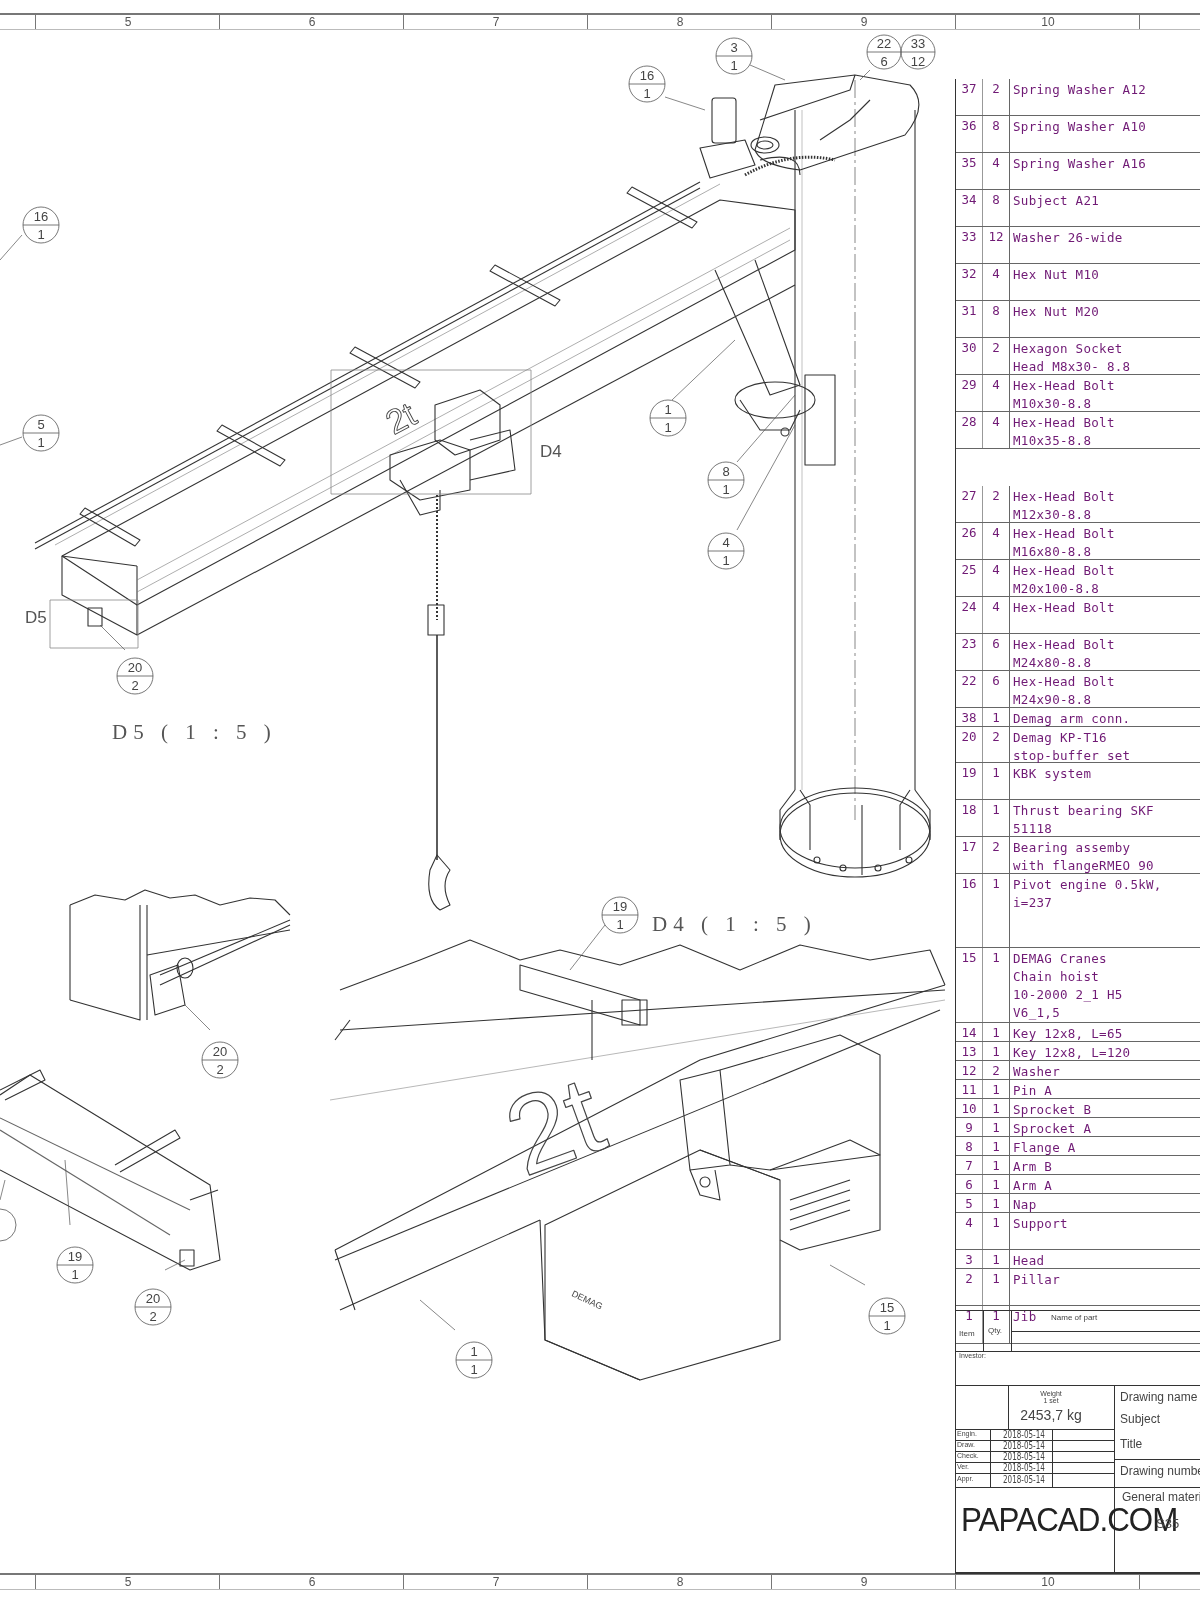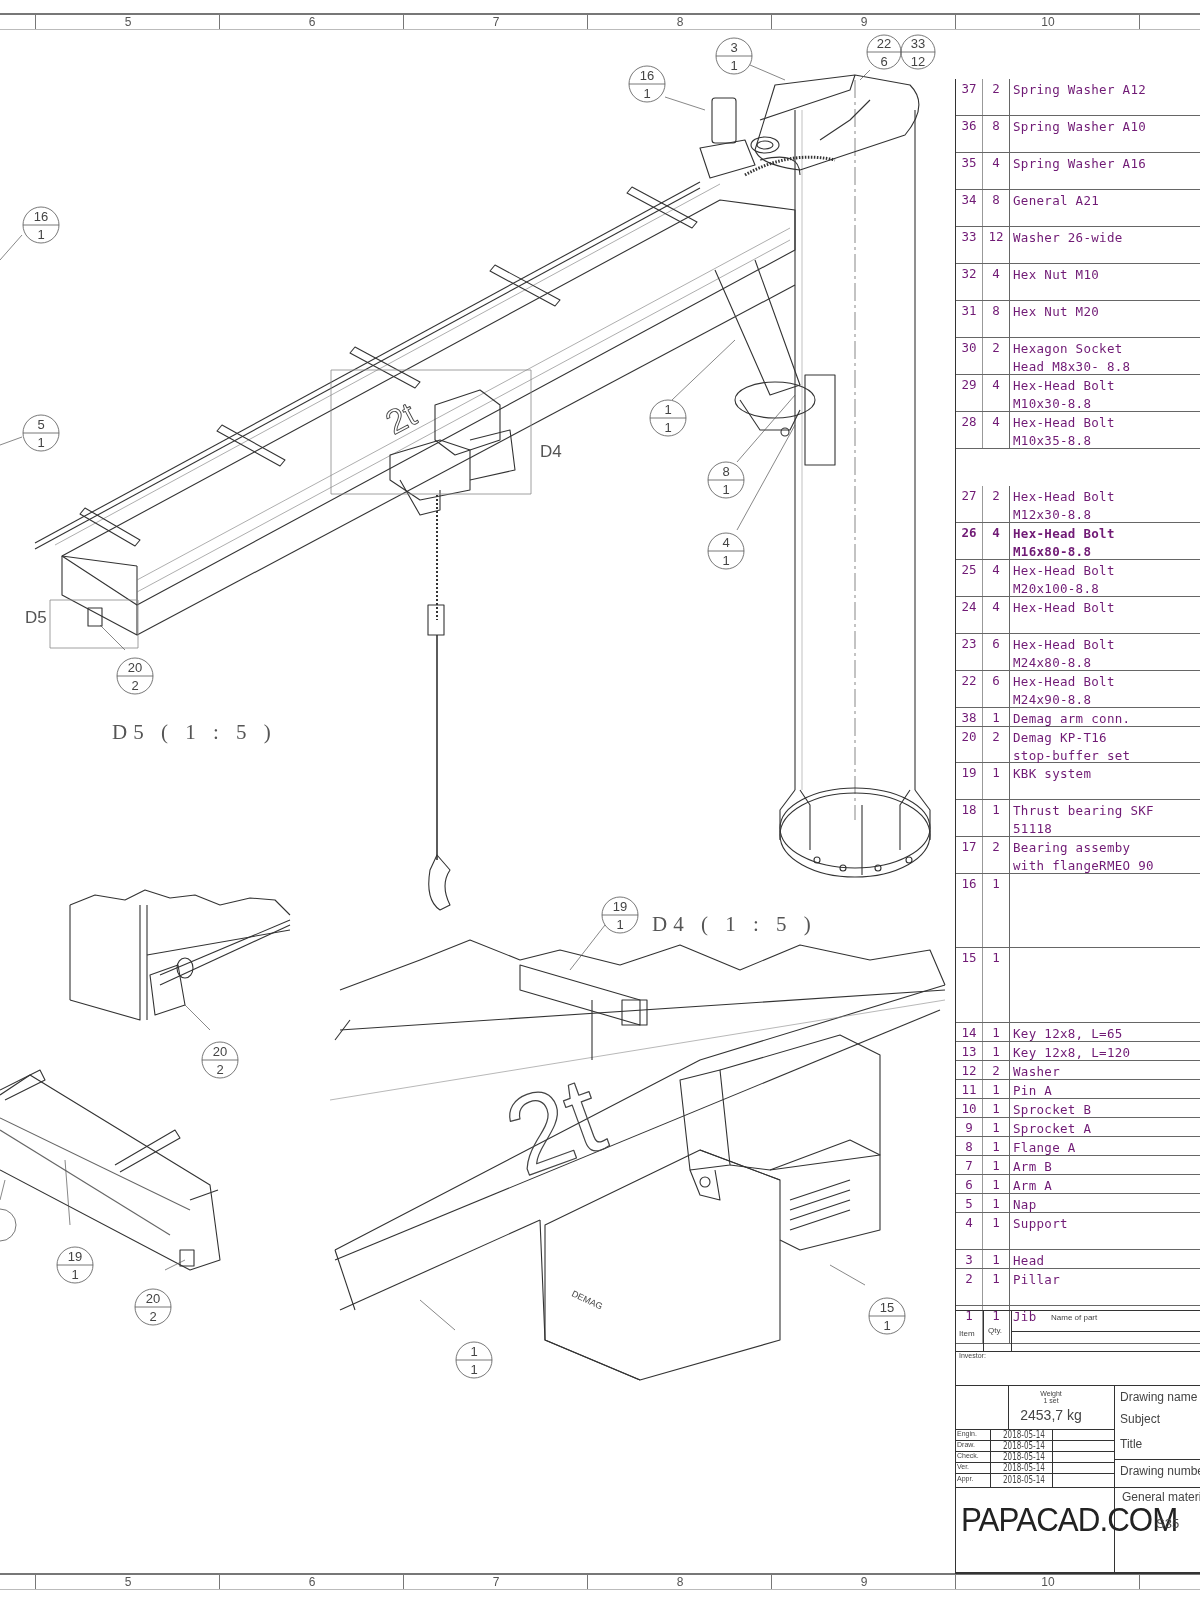--- a/index.html
+++ b/index.html
@@ -336,21 +336,21 @@
         <span class="c-name">Spring Washer A10</span>
       </div>
       <div class="bom-row" style="height: 37px;">
         <span class="c-item">35</span>
         <span class="c-qty">4</span>
         <span class="c-name">Spring Washer A16</span>
       </div>
       <div class="bom-row" style="height: 37px;">
         <span class="c-item">34</span>
         <span class="c-qty">8</span>
-        <span class="c-name">General A21</span>
+        <span class="c-name">Subject A21</span>
       </div>
       <div class="bom-row" style="height: 37px;">
         <span class="c-item">33</span>
         <span class="c-qty">12</span>
         <span class="c-name">Washer 26-wide</span>
       </div>
       <div class="bom-row" style="height: 37px;">
         <span class="c-item">32</span>
         <span class="c-qty">4</span>
         <span class="c-name">Hex Nut M10</span>
@@ -377,21 +377,21 @@
         <span class="c-qty">4</span>
         <span class="c-name">Hex-Head Bolt
 M10x35-8.8</span>
       </div>
       <div class="bom-row" style="height: 37px; margin-top: 37px;">
         <span class="c-item">27</span>
         <span class="c-qty">2</span>
         <span class="c-name">Hex-Head Bolt
 M12x30-8.8</span>
       </div>
-      <div class="bom-row" style="height: 37px; font-weight: bold;">
+      <div class="bom-row" style="height: 37px;">
         <span class="c-item">26</span>
         <span class="c-qty">4</span>
         <span class="c-name">Hex-Head Bolt
 M16x80-8.8</span>
       </div>
       <div class="bom-row" style="height: 37px;">
         <span class="c-item">25</span>
         <span class="c-qty">4</span>
         <span class="c-name">Hex-Head Bolt
 M20x100-8.8</span>
@@ -437,24 +437,30 @@
       </div>
       <div class="bom-row" style="height: 37px;">
         <span class="c-item">17</span>
         <span class="c-qty">2</span>
         <span class="c-name">Bearing assemby
 with flangeRMEO 90</span>
       </div>
       <div class="bom-row" style="height: 74px;">
         <span class="c-item">16</span>
         <span class="c-qty">1</span>
+        <span class="c-name">Pivot engine 0.5kW,
+i=237</span>
       </div>
       <div class="bom-row" style="height: 75px;">
         <span class="c-item">15</span>
         <span class="c-qty">1</span>
+        <span class="c-name">DEMAG Cranes
+Chain hoist
+10-2000 2_1 H5
+V6_1,5</span>
       </div>
       <div class="bom-row" style="height: 19px;">
         <span class="c-item">14</span>
         <span class="c-qty">1</span>
         <span class="c-name">Key 12x8, L=65</span>
       </div>
       <div class="bom-row" style="height: 19px;">
         <span class="c-item">13</span>
         <span class="c-qty">1</span>
         <span class="c-name">Key 12x8, L=120</span>

